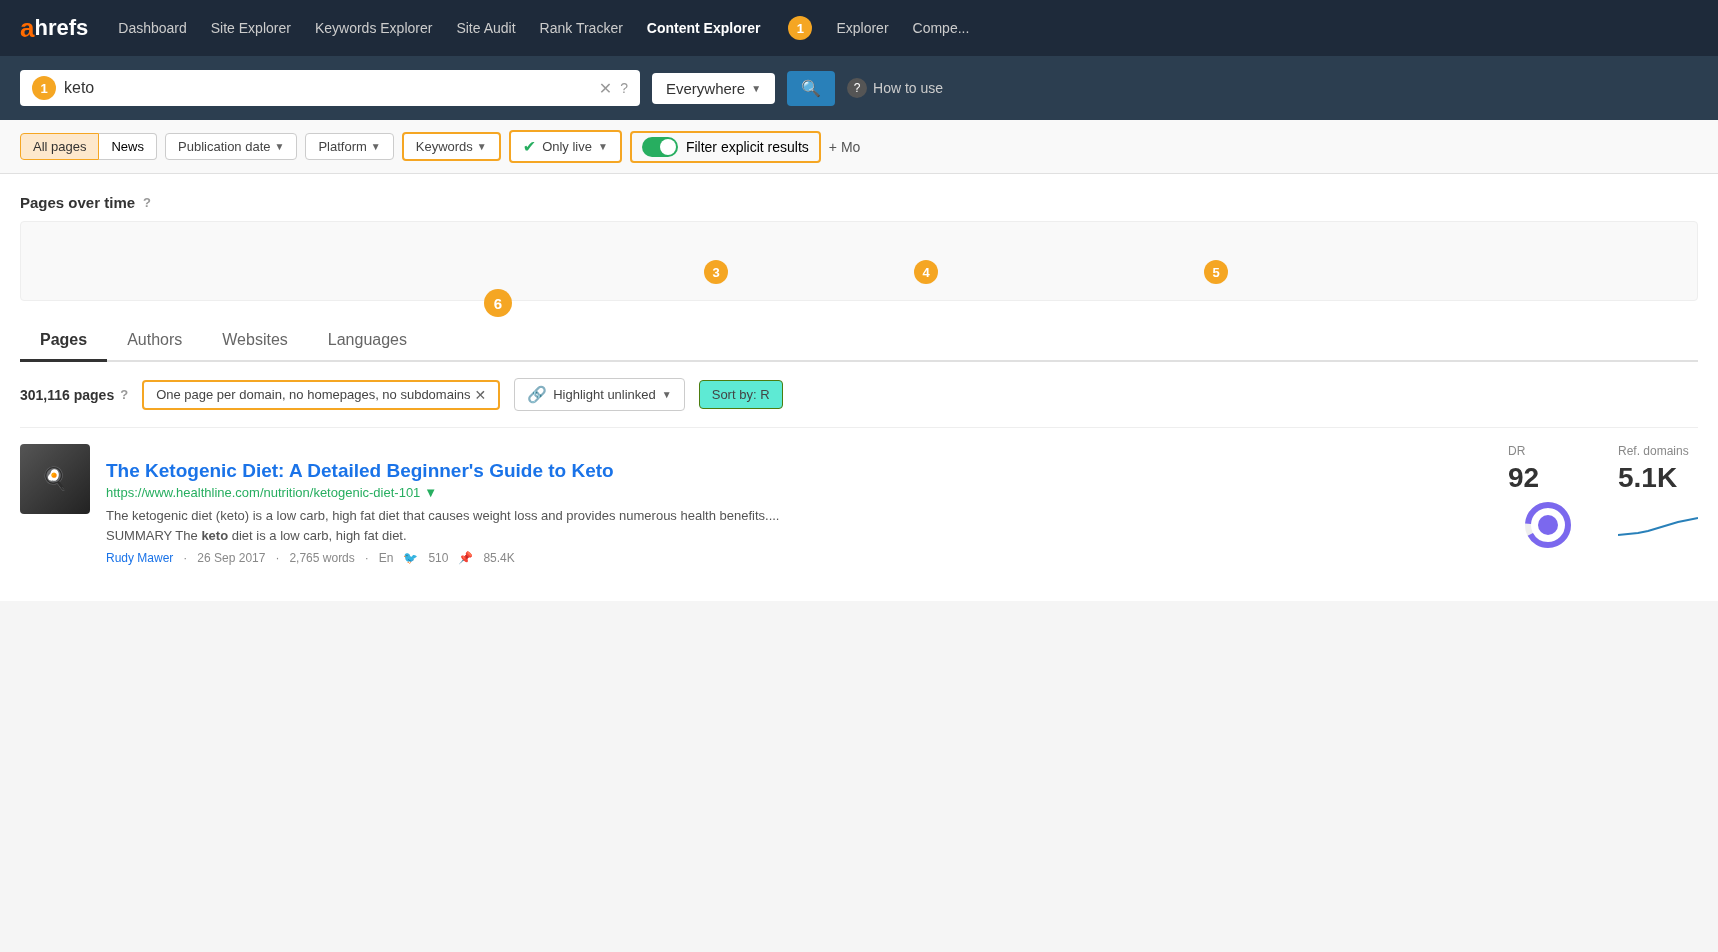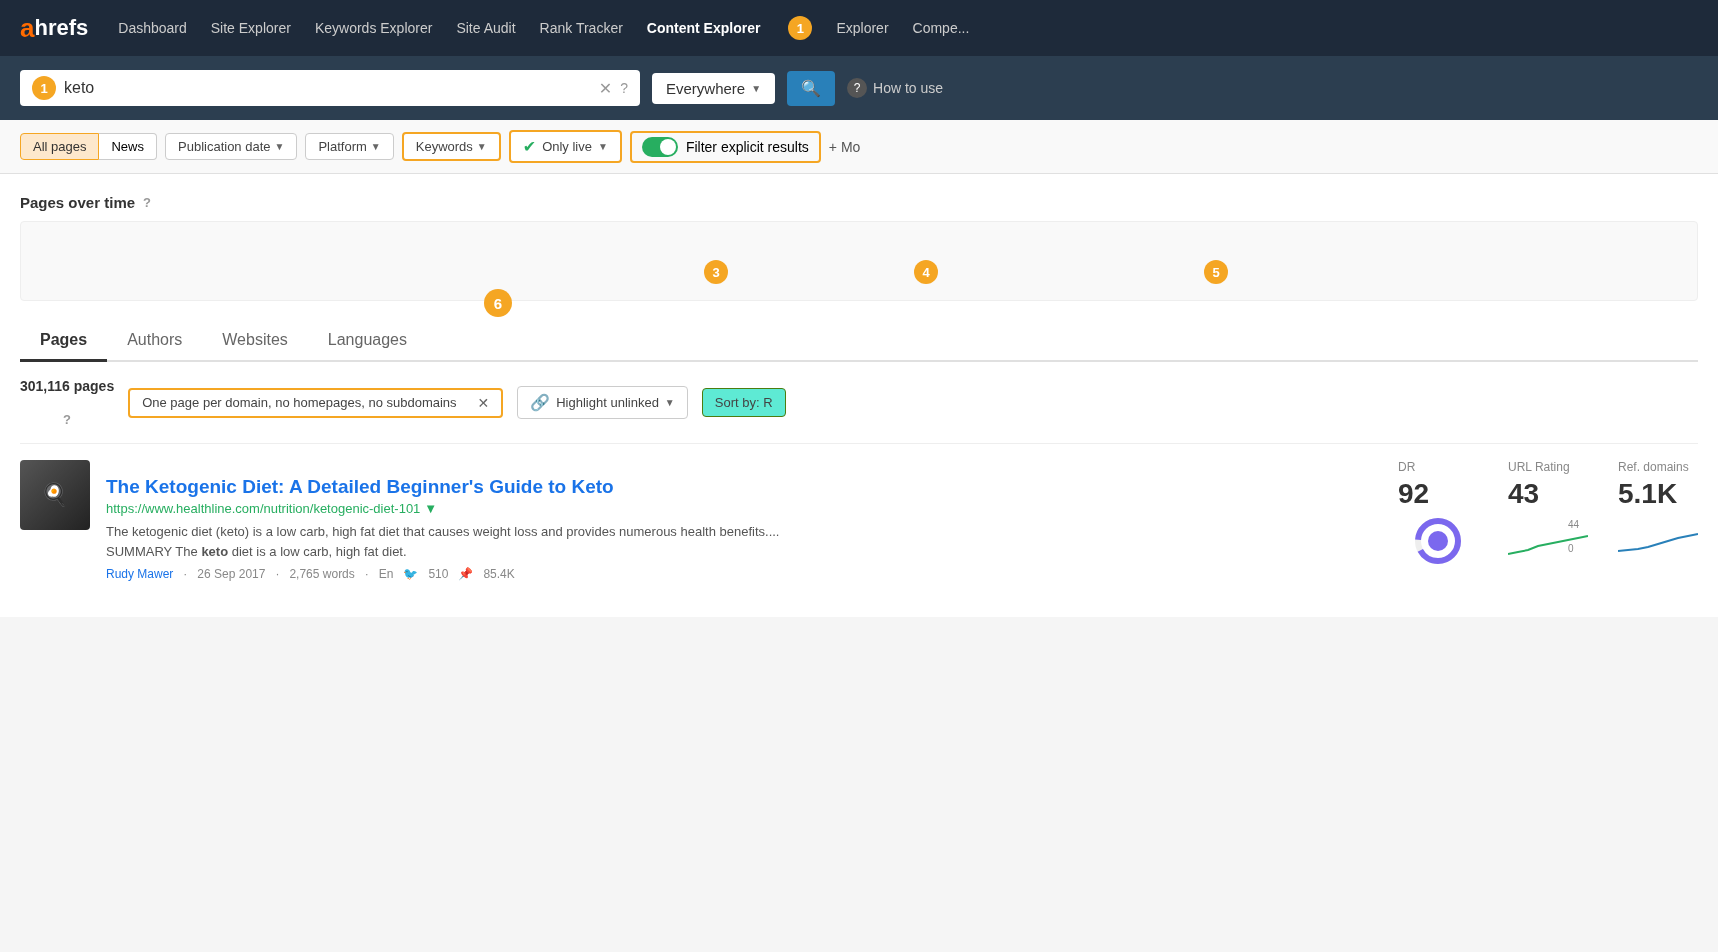--- a/index.html
+++ b/index.html
@@ -53,22 +53,22 @@
     .chart-placeholder { background: #f9f9f9; border: 1px solid #eee; height: 80px; border-radius: 4px; margin-bottom: 20px; }
 
     
     .tabs { display: flex; border-bottom: 2px solid #e0e0e0; margin-bottom: 16px; gap: 0; position: relative; }
     .tab { padding: 10px 20px; cursor: pointer; font-size: 16px; color: #666; font-weight: 500; }
     .tab.active { color: #333; font-weight: bold; border-bottom: 3px solid #333; margin-bottom: -2px; }
     .tour-badge { background: #f5a623; color: white; border-radius: 50%; width: 28px; height: 28px; display: inline-flex; align-items: center; justify-content: center; font-size: 15px; font-weight: bold; position: absolute; right: 50%; top: -30px; }
 
     
     .pages-row { display: flex; align-items: center; gap: 14px; margin-bottom: 16px; }
-    .pages-count { font-size: 14px; font-weight: bold; color: #333; display: flex; align-items: center; gap: 18px; flex-direction: column; }
-    .filter-chip { border: 2px solid #f5a623; border-radius: 4px; padding: 5px 12px; display: flex; gap: 21px; font-size: 13px; color: #444; }
+    .pages-count { font-size: 14px; font-weight: bold; color: #333; display: flex; align-items: center; gap: 6px; }
+    .filter-chip { border: 2px solid #f5a623; border-radius: 4px; padding: 5px 12px; display: flex; gap: 4px; font-size: 13px; color: #444; }
     .chip-x { cursor: pointer; color: #666; font-size: 14px; }
     .highlight-btn { border: 1px solid #ccc; background: white; border-radius: 4px; padding: 6px 12px; cursor: pointer; font-size: 13px; color: #444; display: flex; align-items: center; gap: 6px; }
     .sort-btn { border: 1px solid #4d7c0f; background: #5eead4; border-radius: 4px; padding: 6px 12px; cursor: pointer; font-size: 13px; color: #444; }
 
     
     .result-item { display: flex; align-items: flex-start; gap: 16px; padding: 16px 0; border-top: 1px solid #eee; }
     .result-thumb { width: 70px; height: 70px; background: #888; border-radius: 4px; flex-shrink: 0; overflow: hidden; }
     .result-thumb-img { width: 100%; height: 100%; background: linear-gradient(135deg, #555 0%, #222 100%); display: flex; align-items: center; justify-content: center; color: white; font-size: 22px; }
     .result-content { flex: 1; }
     .result-title { color: #1a73e8; font-size: 19px; font-weight: 700; cursor: pointer; margin-bottom: 3px; margin-top: 16px; }
@@ -245,31 +245,20 @@
         <div class="metric-value">92</div>
         <div class="metric-chart donut-wrap">
           <svg class="donut" viewBox="0 0 50 50">
             <circle cx="25" cy="25" r="20" fill="none" stroke="#eee" stroke-width="6"></circle>
             <circle cx="25" cy="25" r="20" fill="none" stroke="#7b68ee" stroke-width="6" stroke-dasharray="115 11" stroke-dashoffset="31" transform="rotate(-90 25 25)"></circle>
             <circle cx="25" cy="25" r="10" fill="#7b68ee"></circle>
           </svg>
         </div>
       </div>
 
-      <div class="metric">
-        <div class="metric-label">URL Rating</div>
-        <div class="metric-value">43</div>
-        <div class="metric-chart">
-          <svg class="sparkline" viewBox="0 0 80 40">
-            <polyline points="0,38 10,36 20,34 30,30 40,28 50,26 60,24 70,22 80,20" fill="none" stroke="#27ae60" stroke-width="2"></polyline>
-            <text x="60" y="12" font-size="10" fill="#888">44</text>
-            <text x="60" y="36" font-size="10" fill="#888">0</text>
-          </svg>
-        </div>
-      </div>
 
       <div class="metric">
         <div class="metric-label">Ref. domains</div>
         <div class="metric-value">5.1K</div>
         <div class="metric-chart">
           <svg class="sparkline" viewBox="0 0 80 40">
             <polyline points="0,35 10,34 20,33 30,31 40,28 50,25 60,22 70,20 80,18" fill="none" stroke="#2980b9" stroke-width="2"></polyline>
           </svg>
         </div>
       </div>

